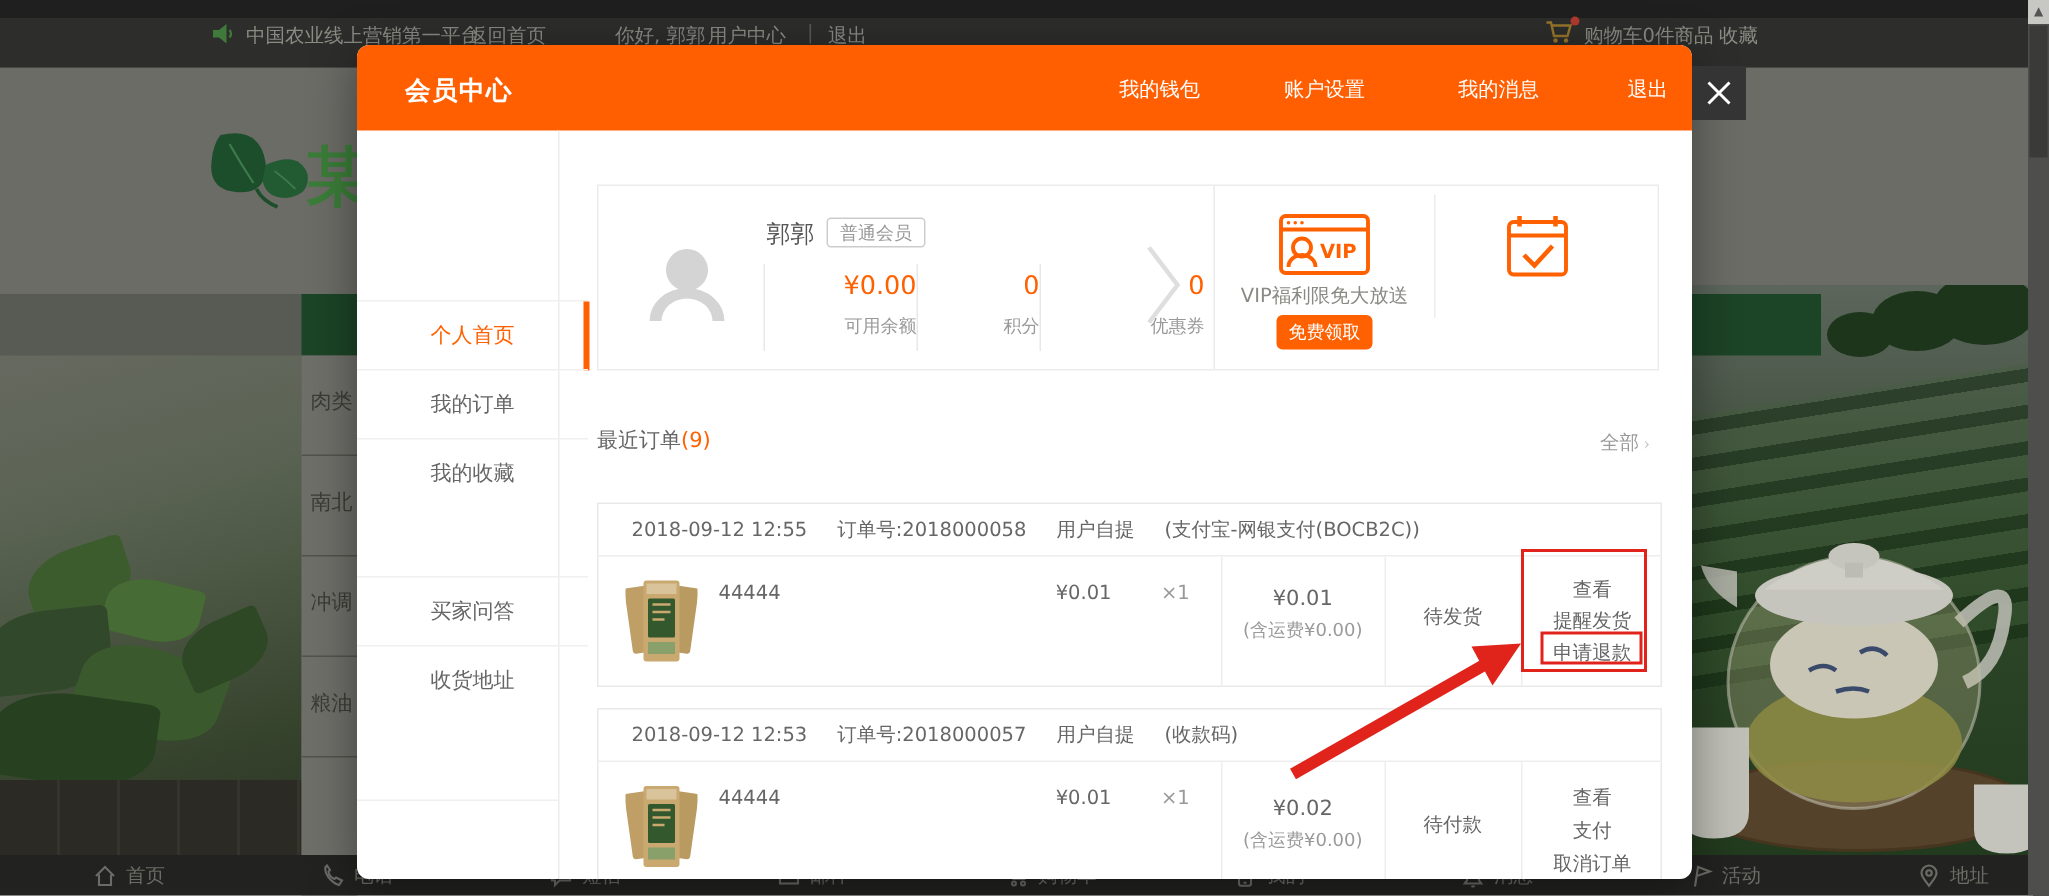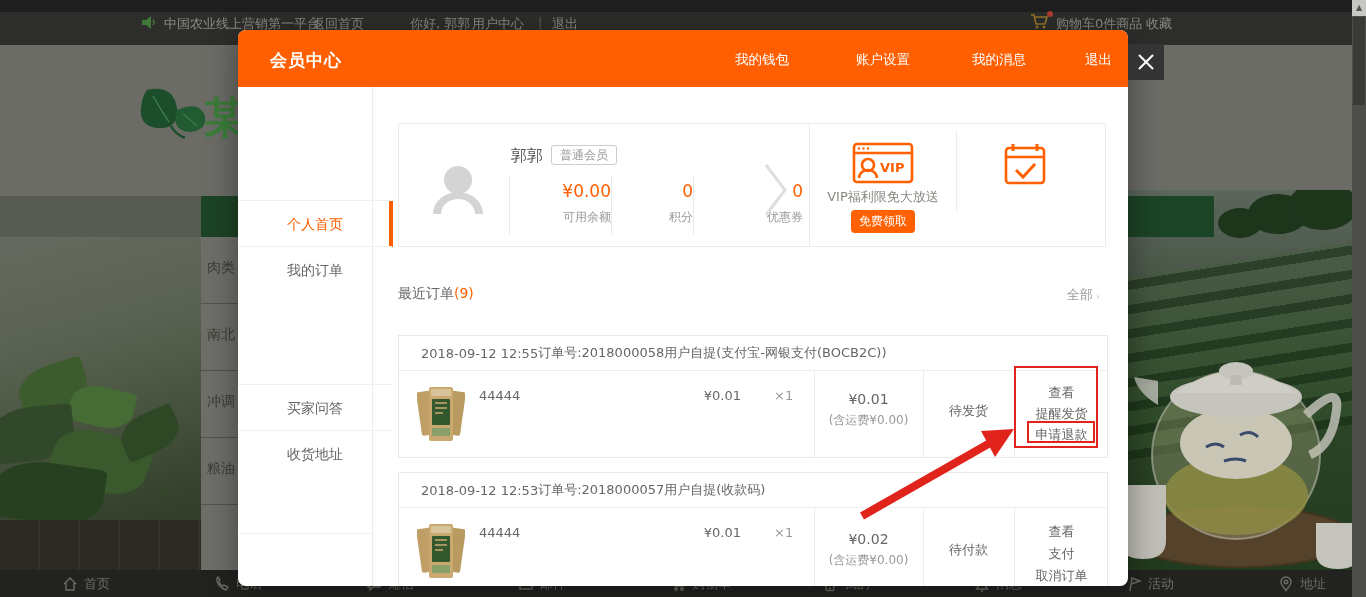--- a/index.html
+++ b/index.html
@@ -85,21 +85,21 @@
   .vip-ic { position:absolute; left:42px; top:17px; }
   .v-div { position:absolute; left:146px; top:6px; height:82px; width:1px; background:#ececec; }
   .cal-ic { position:absolute; left:194px; top:18px; cursor:pointer; }
 
   .ro-title { position:absolute; left:160px; top:255px; font-size:14px; color:#666; }
   .ro-title .cnt { color:#ff6000; }
   .ro-all { position:absolute; right:28px; top:256px; font-size:13px; color:#999; cursor:pointer;font-family:Liberation Serif, serif; }
   .ro-all .gt { color:#ccc; margin-left:3px; }
 
   .o-card { position:absolute; left:160px; width:710px; border:1px solid #e9e9e9; background:#fff; }
-  .o-head { height:35px; display:flex; align-items:center; padding-left:22px;
+  .o-head { height:35px; display:flex; align-items:center; gap:20px; padding-left:22px;
             border-bottom:1px solid #ededed; font-size:13px; color:#666; white-space:nowrap; }
   .o-body { position:relative; }
   .o-vdiv { position:absolute; top:0; bottom:0; width:1px; background:#ededed; }
   .o-name { position:absolute; left:80px; top:17px; font-size:13px; color:#666; }
   .o-price { position:absolute; left:270px; top:17px; width:72px; text-align:right; font-size:13px; color:#666; }
   .o-qty { position:absolute; left:375px; top:17px; font-size:13px; color:#999; }
   .o-total { position:absolute; left:415px; width:109px; text-align:center; font-size:14px; color:#666; }
   .o-ship { position:absolute; left:415px; width:109px; text-align:center; font-size:12px; color:#999; }
   .o-status { position:absolute; left:524px; width:91px; text-align:center; font-size:13px; color:#666; }
   .o-act { position:absolute; left:615px; width:95px; text-align:center; font-size:13px; color:#666; cursor:pointer; }
@@ -256,29 +256,30 @@
 </div>
 
 <div class="abs scrollbar">
   <div class="sb-top">▲</div>
   <div class="sb-thumb"></div>
 </div>
 
 <div class="abs modal">
   <div class="m-head">
     <div class="m-title">会员中心</div>
-    <div class="m-nav-item" style="left:497px">我的钱包</div>
+    <div class="m-nav-item" style="left:508px">我的钱包</div>
     <div class="m-nav-item" style="left:618px">账户设置</div>
     <div class="m-nav-item" style="left:734px">我的消息</div>
     <div class="m-nav-item" style="left:847px">退出</div>
   </div>
 
   <div class="m-side">
     <div class="side-item active" style="top:113px">个人首页</div>
     <div class="side-item" style="top:159px">我的订单</div>
+    <div class="side-item" style="top:205px">我的收藏</div>
     <div class="side-item" style="top:297px">买家问答</div>
     <div class="side-item" style="top:343px">收货地址</div>
     <div class="side-last-border"></div>
   </div>
 
   <div class="card p-card1">
     <svg class="avatar" width="54" height="56" viewBox="0 0 54 56">
       <circle cx="27" cy="18" r="14" fill="#d4d4d4"></circle>
       <path d="M2 52 a25 22 0 0 1 50 0 l-8 0 a17 15 0 0 0 -34 0 Z" fill="#d4d4d4"></path>
     </svg>

